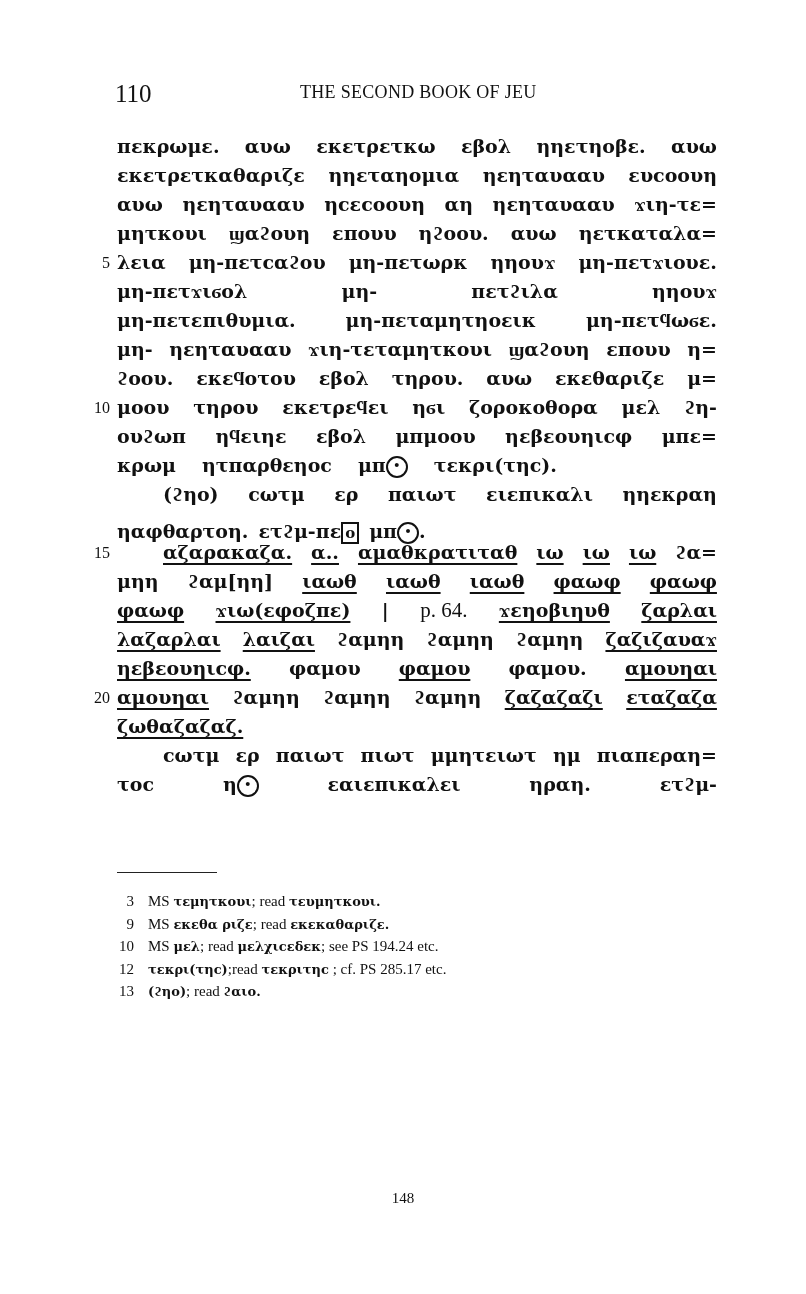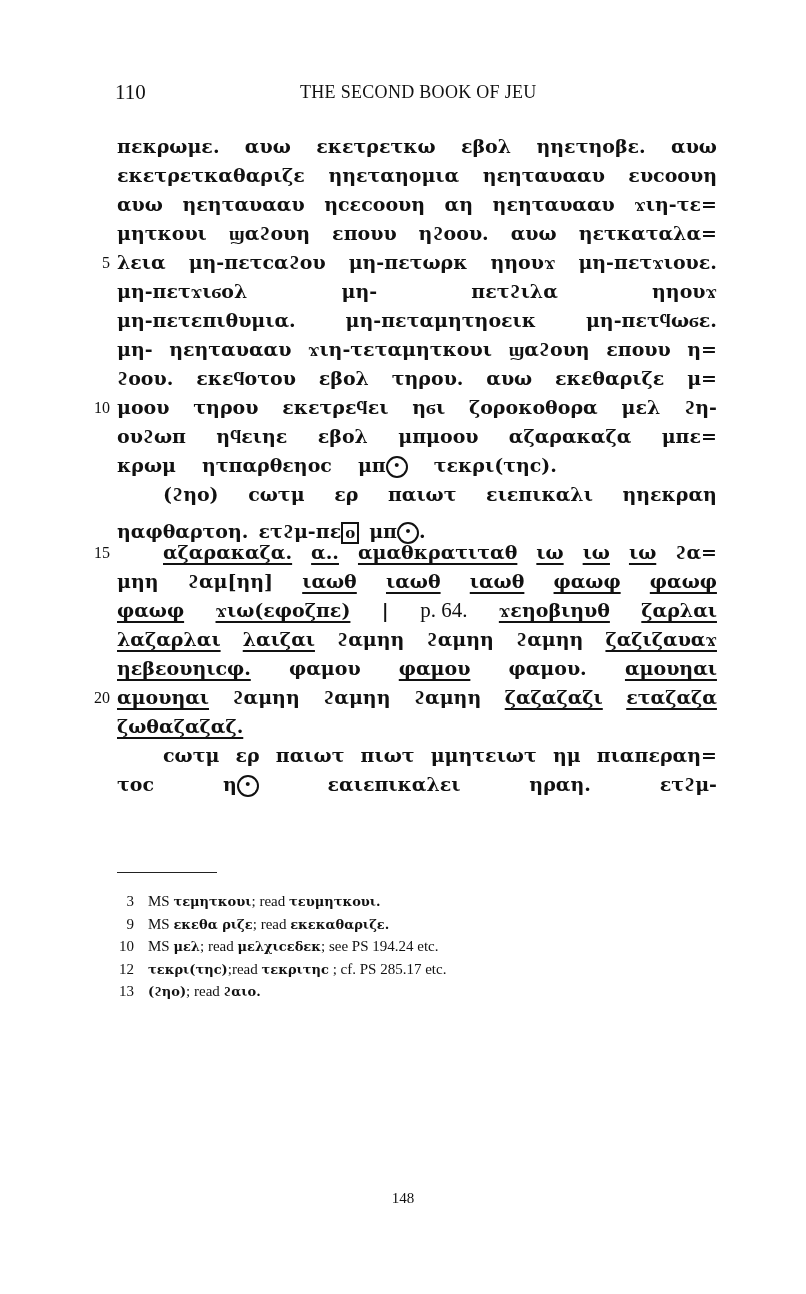--- a/index.html
+++ b/index.html
@@ -1,19 +1,19 @@
 <!DOCTYPE html>
 <html><head>
 <meta charset="utf-8">
 <style>
   html, body { margin: 0; padding: 0; background: #ffffff; }
   body { width: 806px; height: 1294px; position: relative; overflow: hidden; color: #111; }
   .page { position: absolute; left: 0; top: 0; width: 806px; height: 1294px; }
   .running-head { position: absolute; top: 80px; left: 115px; width: 605px; height: 24px; font-family: "Liberation Serif", serif; }
-  .folio { position: absolute; left: 0; top: 0; font-size: 21px; }
+  .folio { position: absolute; left: 0; top: 0; font-size: 25px; }
   .running-title { position: absolute; left: 185px; top: 2px; font-size: 18px; letter-spacing: 0.3px; }
   .body-text { position: absolute; left: 0; top: 132px; width: 806px; }
   .line { position: absolute; left: 117px; width: 600px; height: 29px; font-family: "DejaVu Serif", serif; font-weight: bold; font-size: 19px; line-height: 29px; white-space: nowrap; display: flex; justify-content: space-between; }
   .line.last { justify-content: flex-start; gap: 10px; }
   .line.indent { padding-left: 46px; width: 554px; }
   .lnum { position: absolute; left: 88px; width: 22px; text-align: right; font-family: "Liberation Serif", serif; font-weight: normal; font-size: 16px; line-height: 29px; }
   .u { text-decoration: underline; text-decoration-thickness: 2px; text-underline-offset: 4px; }
   .boxed { border: 2px solid #111; padding: 0 2px; font-size: 15px; }
   .circled { display: inline-block; width: 18px; height: 18px; border: 2.5px solid #111; border-radius: 50%; text-align: center; line-height: 16px; font-size: 11px; vertical-align: middle; }
   .pref { font-family: "Liberation Serif", serif; font-weight: normal; font-size: 21px; }
@@ -108,21 +108,21 @@
         <span>ηϭι</span>
         <span>ζοροκοθορα</span>
         <span>μελ</span>
         <span>ϩη-</span>
       </div>
       <div class="line" style="top: 290px;">
         <span>ουϩωπ</span>
         <span>ηϥειηε</span>
         <span>εβολ</span>
         <span>μπμοου</span>
-        <span>αζαρακαζα</span>
+        <span>ηεβεουηιcφ</span>
         <span>μπε=</span>
       </div>
       <div class="line last" style="top: 319px; gap: 26px;">
         <span>κρωμ</span>
         <span>ητπαρθεηοc</span>
         <span>μπ<span class="circled">•</span></span>
         <span>τεκρι(τηc).</span>
       </div>
       <div class="line indent" style="top: 348px;">
         <span>(ϩηο)</span>

